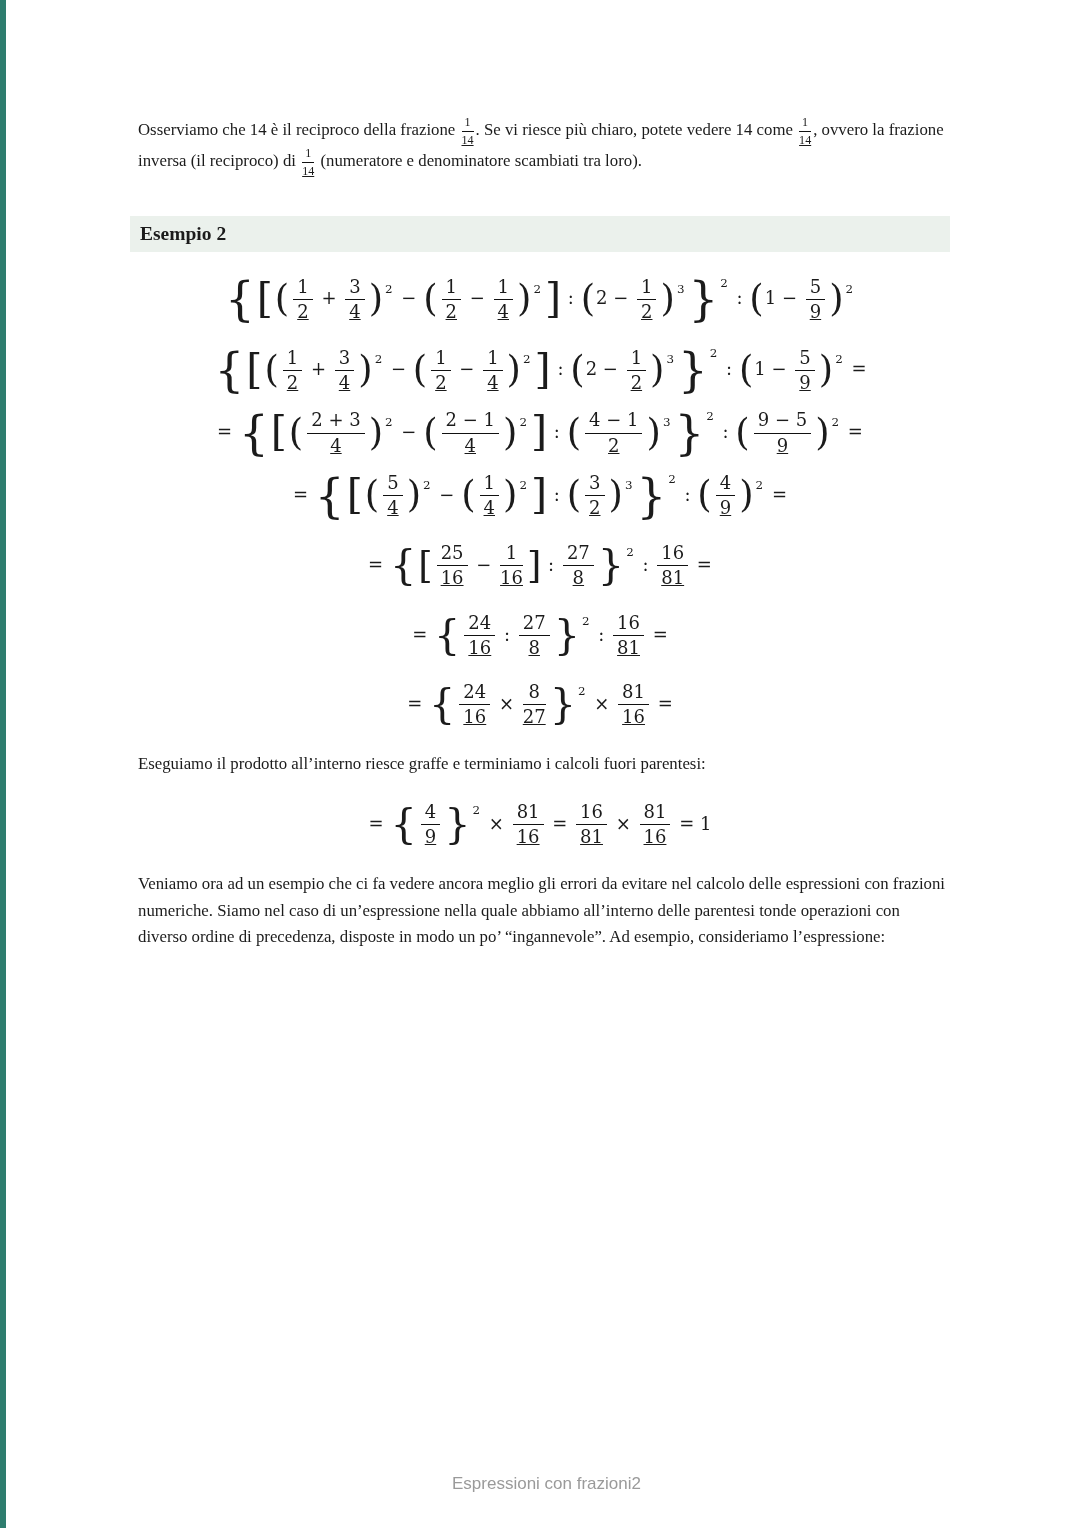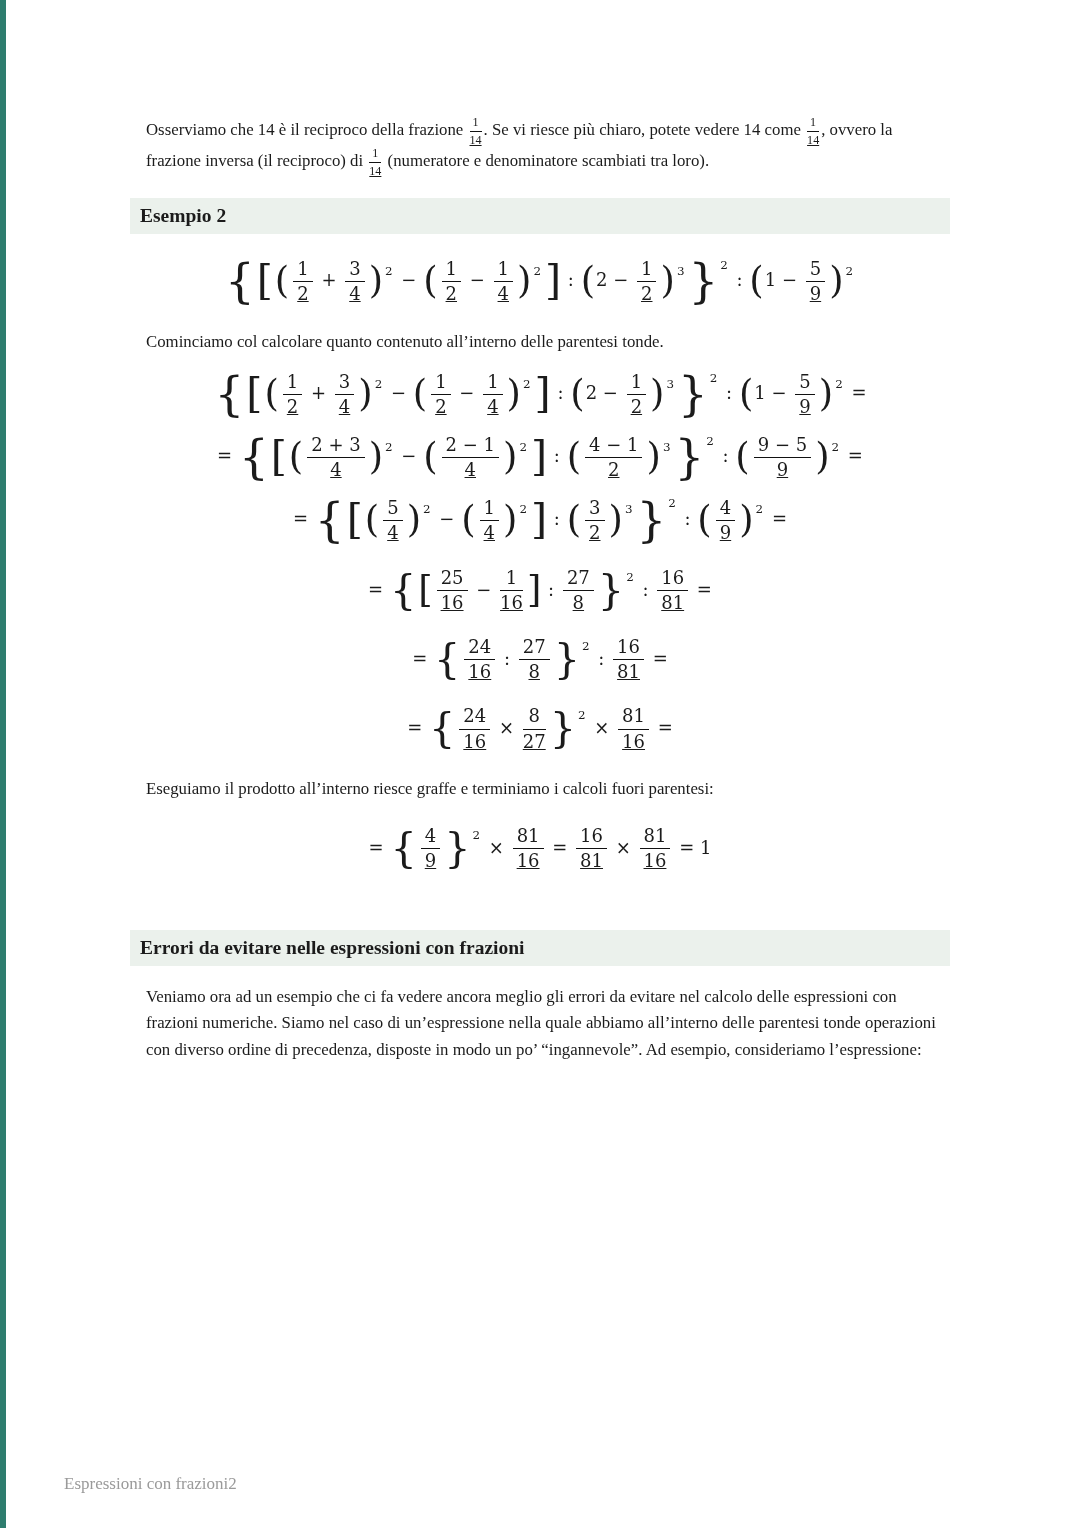--- a/index.html
+++ b/index.html
@@ -18,27 +18,27 @@
     position: absolute;
     left: 0; top: 0;
     width: 6px; height: 100%;
   }
   .content {
     padding: 116px 130px 0 130px;
   }
   .para {
     font-size: 16.8px;
     line-height: 1.58;
-    margin: 0 0 14px 16px;
+    margin: 0 0 14px 8px;
   }
   .section-header {
     font-size: 19.5px;
     font-weight: bold;
     padding: 7px 10px;
-    margin: 20px 0 18px 0;
+    margin: 38px 0 18px 0;
   }
   .section-header.second { margin-top: 58px; }
   
   .math {
     font-family: "DejaVu Serif", serif;
     font-size: 18px;
     text-align: center;
     margin: 24px 0;
     line-height: 1;
   }
@@ -73,61 +73,59 @@
     font-size: 0.66em;
     margin-left: 1px;
     margin-right: 3px;
   }
   
   .footer {
     position: absolute;
     left: 64px; right: 51px;
     bottom: 34px;
     display: flex;
-    justify-content: flex-start;
-    font-family: Liberation Serif, serif;
+    justify-content: center;
+    font-family: Liberation Sans, sans-serif;
     font-size: 17px;
     color: #9a9a9a;
   }
 </style>
 </head>
 <body>
 
 <div class="page">
   <div class="accent-strip" style="background: rgb(46, 125, 110);"></div>
 
   <div class="content">
 
     <p class="para"><span class="mt">Osserviamo che 14 è il reciproco della frazione </span><span class="frac sfrac"><span class="fn">1</span><span class="fd">14</span></span><span class="mt">. Se vi riesce più chiaro, potete vedere 14 come </span><span class="frac sfrac"><span class="fn">1</span><span class="fd">14</span></span><span class="mt">, ovvero la frazione inversa (il reciproco) di </span><span class="frac sfrac"><span class="fn">1</span><span class="fd">14</span></span><span class="mt"> (numeratore e denominatore scambiati tra loro).</span></p>
 
     <h2 class="section-header" style="background: rgb(235, 241, 236);">Esempio 2</h2>
 
 
     <div class="math"><span class="br br4">{</span><span class="br br3">[</span><span class="br br2">(</span><span class="frac"><span class="fn">1</span><span class="fd">2</span></span><span class="mt"> + </span><span class="frac"><span class="fn">3</span><span class="fd">4</span></span><span class="br br2">)</span><span class="sup" style="top: -12px;">2</span><span class="mt"> − </span><span class="br br2">(</span><span class="frac"><span class="fn">1</span><span class="fd">2</span></span><span class="mt"> − </span><span class="frac"><span class="fn">1</span><span class="fd">4</span></span><span class="br br2">)</span><span class="sup" style="top: -12px;">2</span><span class="br br3">]</span><span class="mt"> : </span><span class="br br2">(</span><span class="mt">2 − </span><span class="frac"><span class="fn">1</span><span class="fd">2</span></span><span class="br br2">)</span><span class="sup" style="top: -12px;">3</span><span class="br br4">}</span><span class="sup" style="top: -18px;">2</span><span class="mt"> : </span><span class="br br2">(</span><span class="mt">1 − </span><span class="frac"><span class="fn">5</span><span class="fd">9</span></span><span class="br br2">)</span><span class="sup" style="top: -12px;">2</span></div>
 
-    <p class="para">Cominciamo col calcolare quanto contenuto all’interno delle parentesi tonde.</p>
 
     <div class="math deriv"><span class="br br4">{</span><span class="br br3">[</span><span class="br br2">(</span><span class="frac"><span class="fn">1</span><span class="fd">2</span></span><span class="mt"> + </span><span class="frac"><span class="fn">3</span><span class="fd">4</span></span><span class="br br2">)</span><span class="sup" style="top: -12px;">2</span><span class="mt"> − </span><span class="br br2">(</span><span class="frac"><span class="fn">1</span><span class="fd">2</span></span><span class="mt"> − </span><span class="frac"><span class="fn">1</span><span class="fd">4</span></span><span class="br br2">)</span><span class="sup" style="top: -12px;">2</span><span class="br br3">]</span><span class="mt"> : </span><span class="br br2">(</span><span class="mt">2 − </span><span class="frac"><span class="fn">1</span><span class="fd">2</span></span><span class="br br2">)</span><span class="sup" style="top: -12px;">3</span><span class="br br4">}</span><span class="sup" style="top: -18px;">2</span><span class="mt"> : </span><span class="br br2">(</span><span class="mt">1 − </span><span class="frac"><span class="fn">5</span><span class="fd">9</span></span><span class="br br2">)</span><span class="sup" style="top: -12px;">2</span><span class="mt"> =</span></div>
     <div class="math deriv"><span class="mt">= </span><span class="br br4">{</span><span class="br br3">[</span><span class="br br2">(</span><span class="frac"><span class="fn">2 + 3</span><span class="fd">4</span></span><span class="br br2">)</span><span class="sup" style="top: -12px;">2</span><span class="mt"> − </span><span class="br br2">(</span><span class="frac"><span class="fn">2 − 1</span><span class="fd">4</span></span><span class="br br2">)</span><span class="sup" style="top: -12px;">2</span><span class="br br3">]</span><span class="mt"> : </span><span class="br br2">(</span><span class="frac"><span class="fn">4 − 1</span><span class="fd">2</span></span><span class="br br2">)</span><span class="sup" style="top: -12px;">3</span><span class="br br4">}</span><span class="sup" style="top: -18px;">2</span><span class="mt"> : </span><span class="br br2">(</span><span class="frac"><span class="fn">9 − 5</span><span class="fd">9</span></span><span class="br br2">)</span><span class="sup" style="top: -12px;">2</span><span class="mt"> =</span></div>
     <div class="math deriv"><span class="mt">= </span><span class="br br4">{</span><span class="br br3">[</span><span class="br br2">(</span><span class="frac"><span class="fn">5</span><span class="fd">4</span></span><span class="br br2">)</span><span class="sup" style="top: -12px;">2</span><span class="mt"> − </span><span class="br br2">(</span><span class="frac"><span class="fn">1</span><span class="fd">4</span></span><span class="br br2">)</span><span class="sup" style="top: -12px;">2</span><span class="br br3">]</span><span class="mt"> : </span><span class="br br2">(</span><span class="frac"><span class="fn">3</span><span class="fd">2</span></span><span class="br br2">)</span><span class="sup" style="top: -12px;">3</span><span class="br br4">}</span><span class="sup" style="top: -18px;">2</span><span class="mt"> : </span><span class="br br2">(</span><span class="frac"><span class="fn">4</span><span class="fd">9</span></span><span class="br br2">)</span><span class="sup" style="top: -12px;">2</span><span class="mt"> =</span></div>
 
 
     <div class="math"><span class="mt">= </span><span class="br br3">{</span><span class="br br2">[</span><span class="frac"><span class="fn">25</span><span class="fd">16</span></span><span class="mt"> − </span><span class="frac"><span class="fn">1</span><span class="fd">16</span></span><span class="br br2">]</span><span class="mt"> : </span><span class="frac"><span class="fn">27</span><span class="fd">8</span></span><span class="br br3">}</span><span class="sup" style="top: -15px;">2</span><span class="mt"> : </span><span class="frac"><span class="fn">16</span><span class="fd">81</span></span><span class="mt"> =</span></div>
 
 
     <div class="math"><span class="mt">= </span><span class="br br3">{</span><span class="frac"><span class="fn">24</span><span class="fd">16</span></span><span class="mt"> : </span><span class="frac"><span class="fn">27</span><span class="fd">8</span></span><span class="br br3">}</span><span class="sup" style="top: -15px;">2</span><span class="mt"> : </span><span class="frac"><span class="fn">16</span><span class="fd">81</span></span><span class="mt"> =</span></div>
 
 
     <div class="math"><span class="mt">= </span><span class="br br3">{</span><span class="frac"><span class="fn">24</span><span class="fd">16</span></span><span class="mt"> × </span><span class="frac"><span class="fn">8</span><span class="fd">27</span></span><span class="br br3">}</span><span class="sup" style="top: -15px;">2</span><span class="mt"> × </span><span class="frac"><span class="fn">81</span><span class="fd">16</span></span><span class="mt"> =</span></div>
 
     <p class="para">Eseguiamo il prodotto all’interno riesce graffe e terminiamo i calcoli fuori parentesi:</p>
 
     <div class="math"><span class="mt">= </span><span class="br br3">{</span><span class="frac"><span class="fn">4</span><span class="fd">9</span></span><span class="br br3">}</span><span class="sup" style="top: -15px;">2</span><span class="mt"> × </span><span class="frac"><span class="fn">81</span><span class="fd">16</span></span><span class="mt"> = </span><span class="frac"><span class="fn">16</span><span class="fd">81</span></span><span class="mt"> × </span><span class="frac"><span class="fn">81</span><span class="fd">16</span></span><span class="mt"> = 1</span></div>
 
-    <h2 class="section-header second" style="background: rgb(235, 241, 236);">Errori da evitare nelle espressioni con frazioni</h2>
 
     <p class="para">Veniamo ora ad un esempio che ci fa vedere ancora meglio gli errori da evitare nel calcolo delle espressioni con frazioni numeriche. Siamo nel caso di un’espressione nella quale abbiamo all’interno delle parentesi tonde operazioni con diverso ordine di precedenza, disposte in modo un po’ “ingannevole”. Ad esempio, consideriamo l’espressione:</p>
 
   </div>
 
   <div class="footer">
     <span>Espressioni con frazioni</span>
     <span>2</span>
   </div>
 </div>

